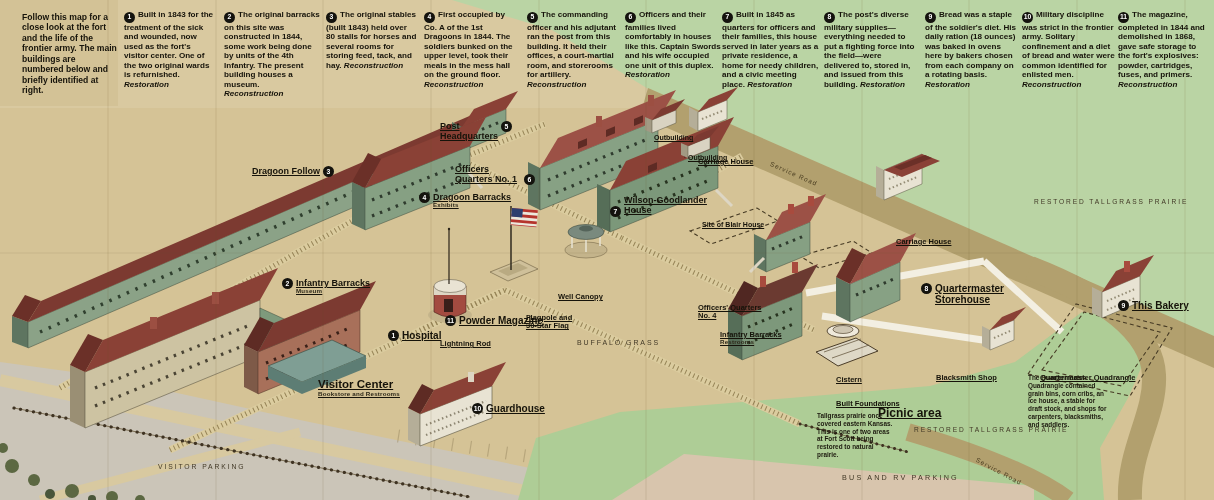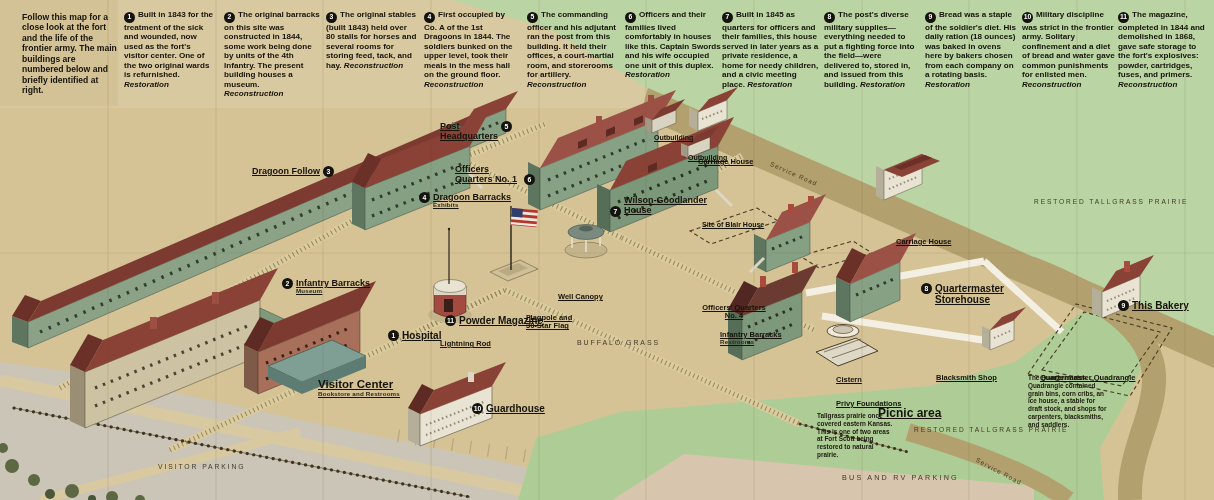--- a/index.html
+++ b/index.html
@@ -15,21 +15,21 @@
   .leg .badge{margin-right:3px;}
   .ml{position:absolute;font-weight:bold;color:#16130a;line-height:1.12;font-size:9px;text-decoration:underline;}
   .row{display:flex;gap:3px;align-items:flex-start;}
   .lg{font-size:10px;}
   .sm{font-size:7.5px;margin-top:38px;}
   .xs{font-size:7px;}
   .sub{display:block;font-size:6.2px;font-weight:bold;color:#2c2718;letter-spacing:.2px;}
   .sp{position:absolute;font-weight:normal;font-size:7px;letter-spacing:1.9px;color:#413826;white-space:nowrap;}
   .note{position:absolute;font-size:6.4px;font-weight:bold;line-height:1.22;color:#1d1a0f;}
   .rot{transform-origin:left top;}
-  .ctr{text-align:center;}
+  .ctr{text-align:left;}
 </style>
 </head>
 <body>
 
 <div class="stage">
 
 <svg width="1214" height="500" viewBox="0 0 1214 500">
 
   <rect width="1214" height="500" fill="#d5c396"></rect>
   <rect width="1214" height="108" fill="#d9caa2" opacity="0.8"></rect>
@@ -309,21 +309,21 @@
 
 <div class="leg" style="left:124px;top:10px;width:92px"><span class="badge">1</span><span>Built in 1843 for the treatment of the sick and wounded, now used as the fort's visitor center. One of the two original wards is refurnished.</span> <i class="tag">Restoration</i></div>
 <div class="leg" style="left:224px;top:10px;width:96px"><span class="badge">2</span><span>The original barracks on this site was constructed in 1844, some work being done by units of the 4th Infantry. The present building houses a museum.</span> <i class="tag">Reconstruction</i></div>
 <div class="leg" style="left:326px;top:10px;width:92px"><span class="badge">3</span><span>The original stables (built 1843) held over 80 stalls for horses and several rooms for storing feed, tack, and hay.</span> <i class="tag">Reconstruction</i></div>
 <div class="leg" style="left:424px;top:10px;width:94px"><span class="badge">4</span><span>First occupied by Co. A of the 1st Dragoons in 1844. The soldiers bunked on the upper level, took their meals in the mess hall on the ground floor.</span> <i class="tag">Reconstruction</i></div>
 <div class="leg" style="left:527px;top:10px;width:94px"><span class="badge">5</span><span>The commanding officer and his adjutant ran the post from this building. It held their offices, a court-martial room, and storerooms for artillery.</span> <i class="tag">Reconstruction</i></div>
 <div class="leg" style="left:625px;top:10px;width:96px"><span class="badge">6</span><span>Officers and their families lived comfortably in houses like this. Captain Swords and his wife occupied one unit of this duplex.</span> <i class="tag">Restoration</i></div>
 <div class="leg" style="left:722px;top:10px;width:98px"><span class="badge">7</span><span>Built in 1845 as quarters for officers and their families, this house served in later years as a private residence, a home for needy children, and a civic meeting place.</span> <i class="tag">Restoration</i></div>
 <div class="leg" style="left:824px;top:10px;width:94px"><span class="badge">8</span><span>The post's diverse military supplies—everything needed to put a fighting force into the field—were delivered to, stored in, and issued from this building.</span> <i class="tag">Restoration</i></div>
 <div class="leg" style="left:925px;top:10px;width:94px"><span class="badge">9</span><span>Bread was a staple of the soldier's diet. His daily ration (18 ounces) was baked in ovens here by bakers chosen from each company on a rotating basis.</span> <i class="tag">Restoration</i></div>
-<div class="leg" style="left:1022px;top:10px;width:94px"><span class="badge">10</span><span>Military discipline was strict in the frontier army. Solitary confinement and a diet of bread and water gave common punishments for enlisted men.</span> <i class="tag">Reconstruction</i></div>
+<div class="leg" style="left:1022px;top:10px;width:94px"><span class="badge">10</span><span>Military discipline was strict in the frontier army. Solitary confinement and a diet of bread and water were common identified for enlisted men.</span> <i class="tag">Reconstruction</i></div>
 <div class="leg" style="left:1118px;top:10px;width:92px"><span class="badge">11</span><span>The magazine, completed in 1844 and demolished in 1868, gave safe storage to the fort's explosives: powder, cartridges, fuses, and primers.</span> <i class="tag">Reconstruction</i></div>
 
 <div class="ml row" style="left:252px;top:166px">
       <span>Dragoon Follow</span>
       <span class="badge">3</span>
     </div>
 
 <div class="ml row" style="left:282px;top:278px">
       <span class="badge">2</span>
       <span><span>Infantry Barracks</span><span class="sub">Museum</span></span>
@@ -387,21 +387,21 @@
 <div class="ml sm ctr" style="left:698px;top:266px;width:72px">Officers' Quarters No. 4</div>
 
 <div class="ml sm" style="left:720px;top:293px"><span>Infantry Barracks</span><span class="sub">Restrooms</span></div>
 
 <div class="ml row lg" style="left:921px;top:283px">
       <span class="badge">8</span>
       <span style="width:84px;display:inline-block">Quartermaster Storehouse</span>
     </div>
 
 <div class="ml sm" style="left:836px;top:338px">Cistern</div>
-<div class="ml sm" style="left:836px;top:362px">Privy Foundations</div>
+<div class="ml sm" style="left:836px;top:362px">Built Foundations</div>
 <div class="ml sm" style="left:936px;top:336px">Blacksmith Shop</div>
 <div class="ml sm" style="left:1040px;top:336px">Quartermaster Quadrangle</div>
 
 <div class="ml row lg" style="left:1118px;top:300px">
       <span class="badge">9</span>
       <span>This Bakery</span>
     </div>
 
 <div class="note" style="left:1028px;top:374px;width:80px">The Quartermaster Quadrangle contained grain bins, corn cribs, an ice house, a stable for draft stock, and shops for carpenters, blacksmiths, and saddlers.</div>
 <div class="note" style="left:817px;top:412px;width:76px">Tallgrass prairie once covered eastern Kansas. This is one of two areas at Fort Scott being restored to natural prairie.</div>

